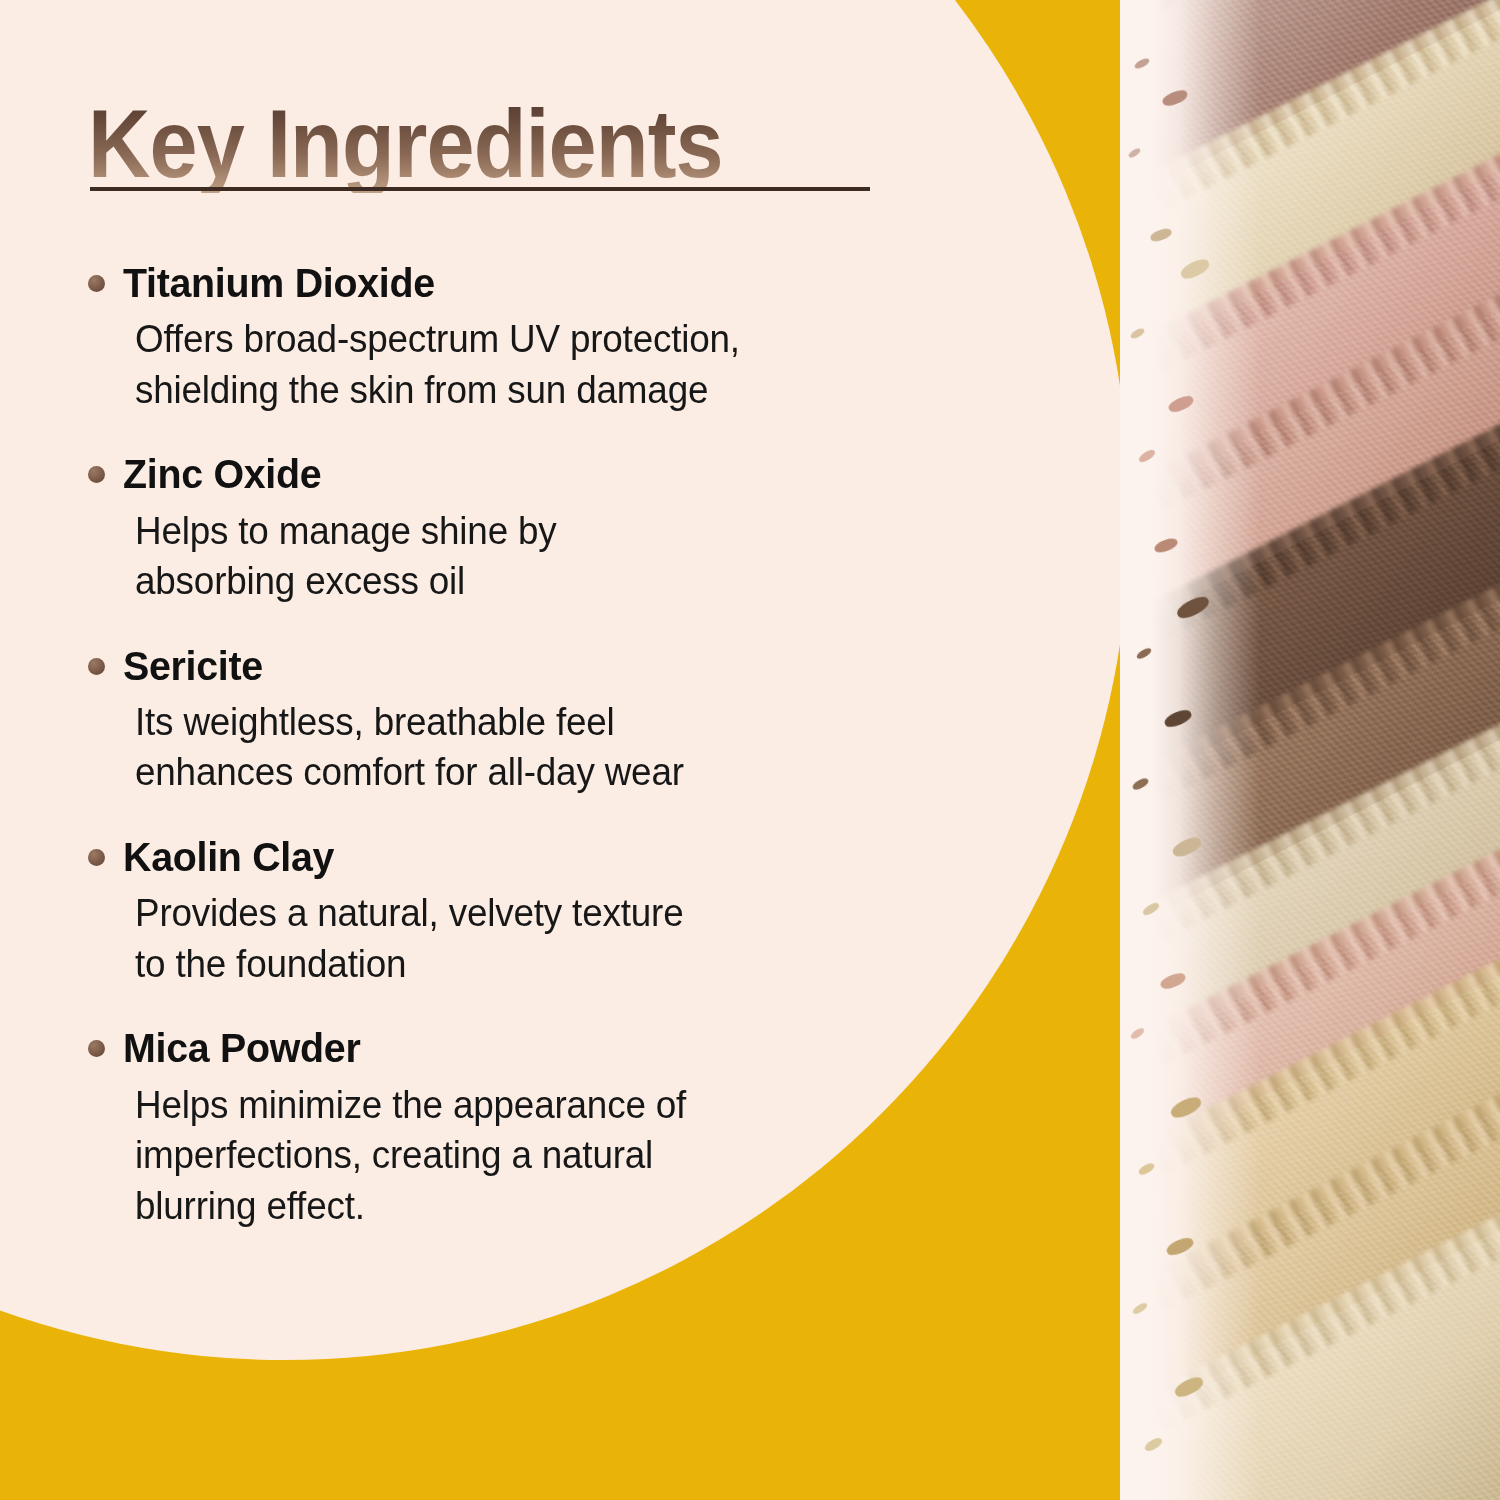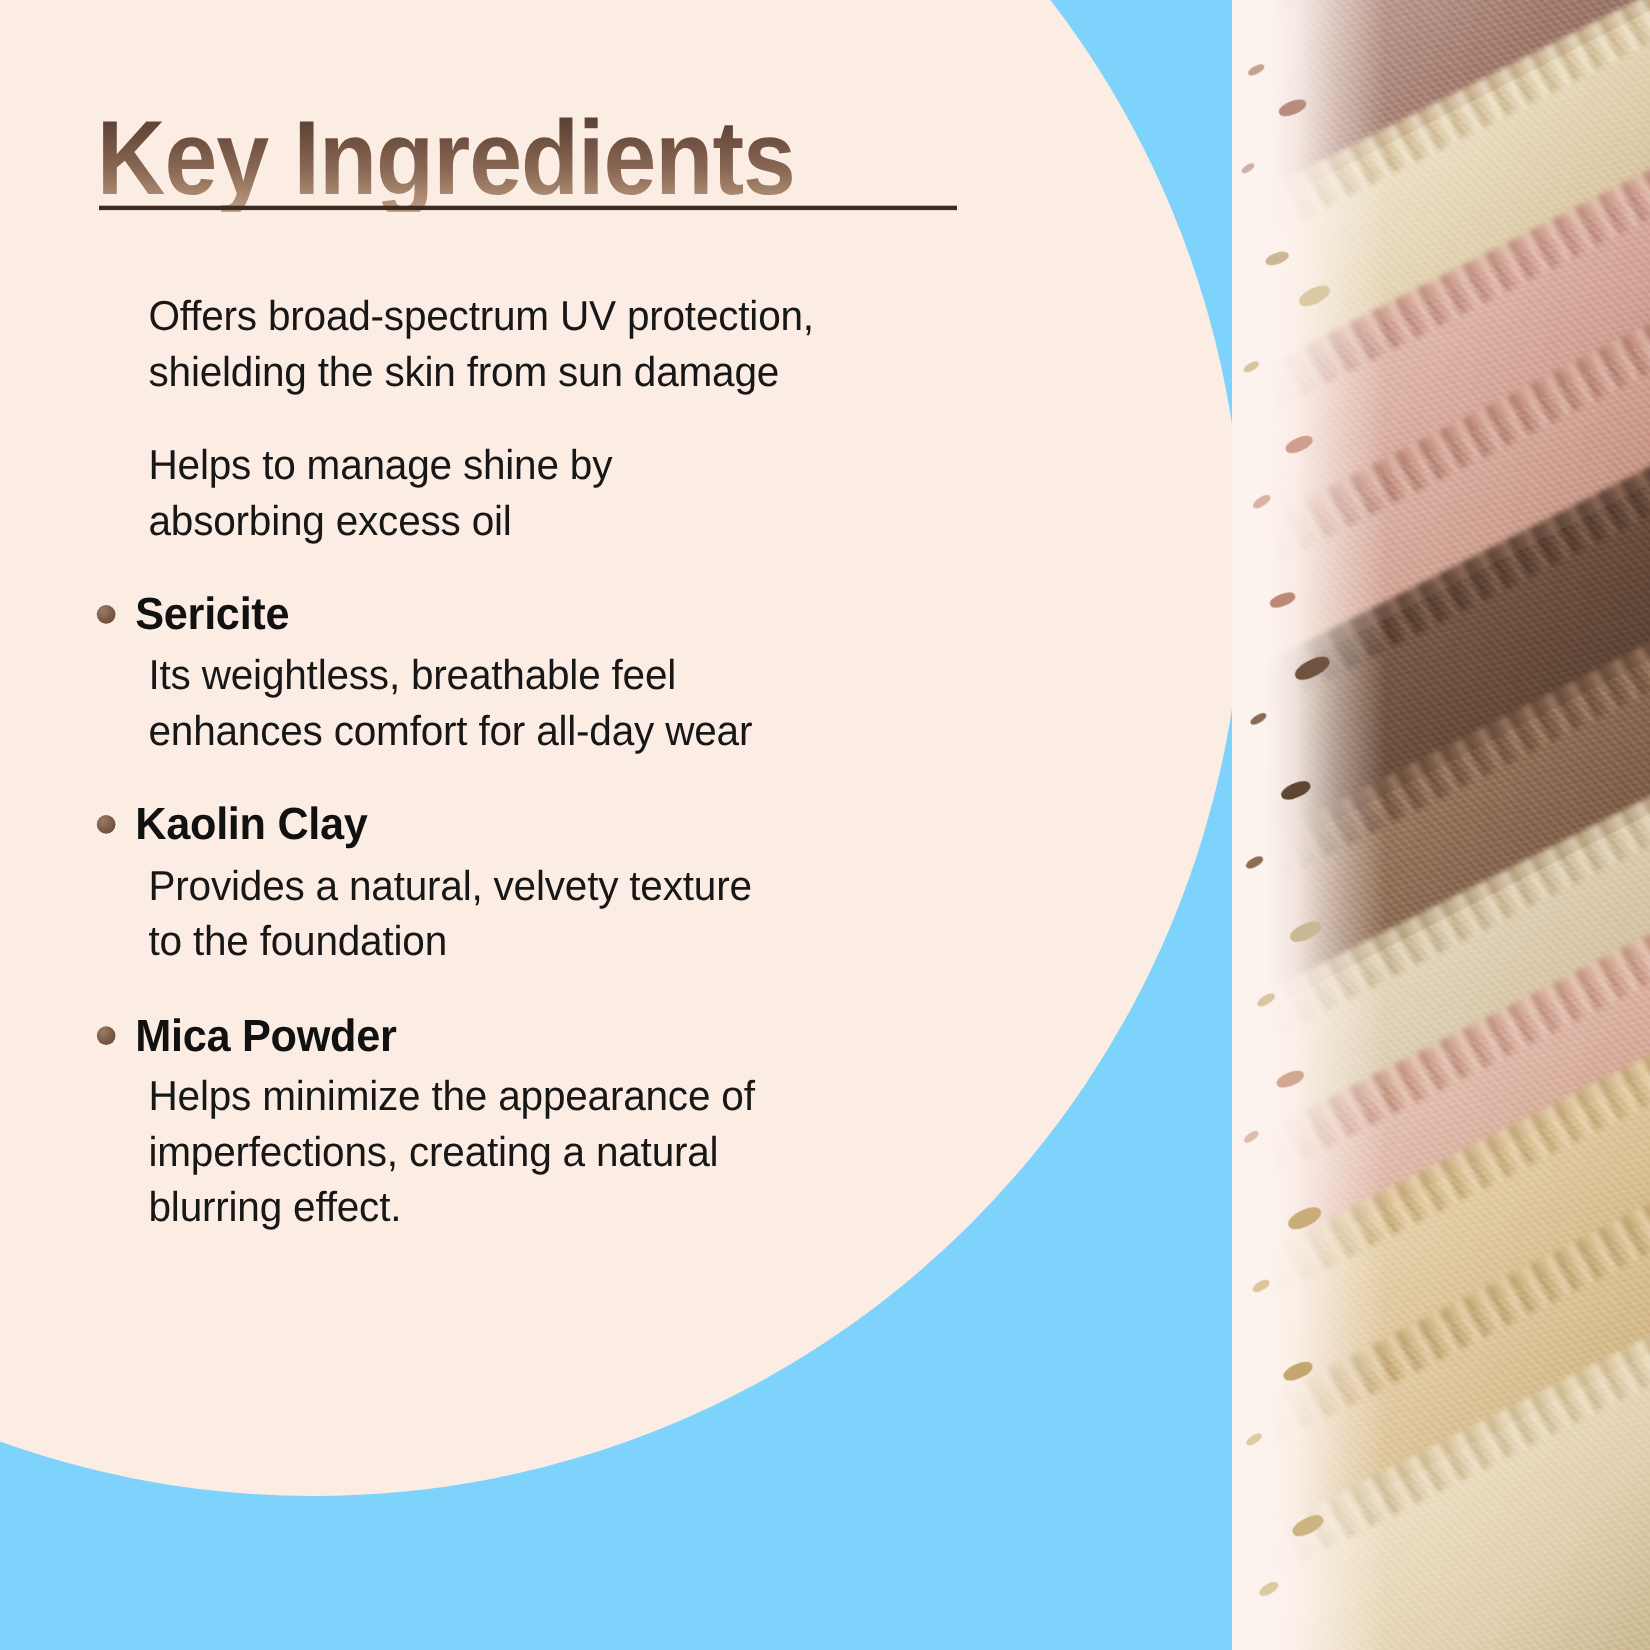--- a/index.html
+++ b/index.html
@@ -5,21 +5,21 @@
   html, body {
     margin: 0;
     padding: 0;
     background: #ffffff;
   }
   #canvas {
     position: relative;
     width: 1500px;
     height: 1500px;
     overflow: hidden;
-    background: #7dd3fc;
+    background: #eab308;
     font-family: "Liberation Sans", sans-serif;
   }
 
   
   .bg-circle {
     position: absolute;
     left: -560px;
     top: -330px;
     width: 1690px;
     height: 1690px;
@@ -196,26 +196,34 @@
 
   <div class="content">
 
     <div class="title-wrap">
       <div class="title">Key Ingredients</div>
     </div>
     <div class="title-underline"></div>
 
     <div class="list" id="ingredient-list">
         <div class="item">
+          <div class="item-head-row">
+            <span class="bullet"></span>
+            <div class="item-title">Titanium Dioxide</div>
+          </div>
           <div class="item-desc">
             <span class="ln">Offers broad-spectrum UV protection,</span>
             <span class="ln">shielding the skin from sun damage</span>
           </div>
         </div>
         <div class="item">
+          <div class="item-head-row">
+            <span class="bullet"></span>
+            <div class="item-title">Zinc Oxide</div>
+          </div>
           <div class="item-desc">
             <span class="ln">Helps to manage shine by</span>
             <span class="ln">absorbing excess oil</span>
           </div>
         </div>
         <div class="item">
           <div class="item-head-row">
             <span class="bullet"></span>
             <div class="item-title">Sericite</div>
           </div>

